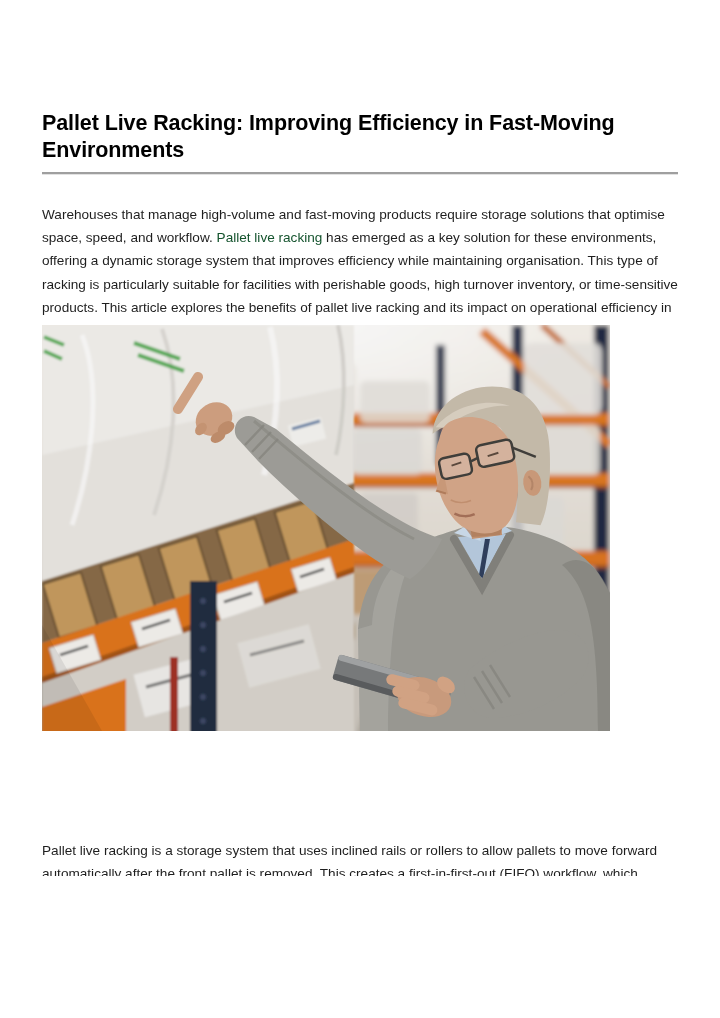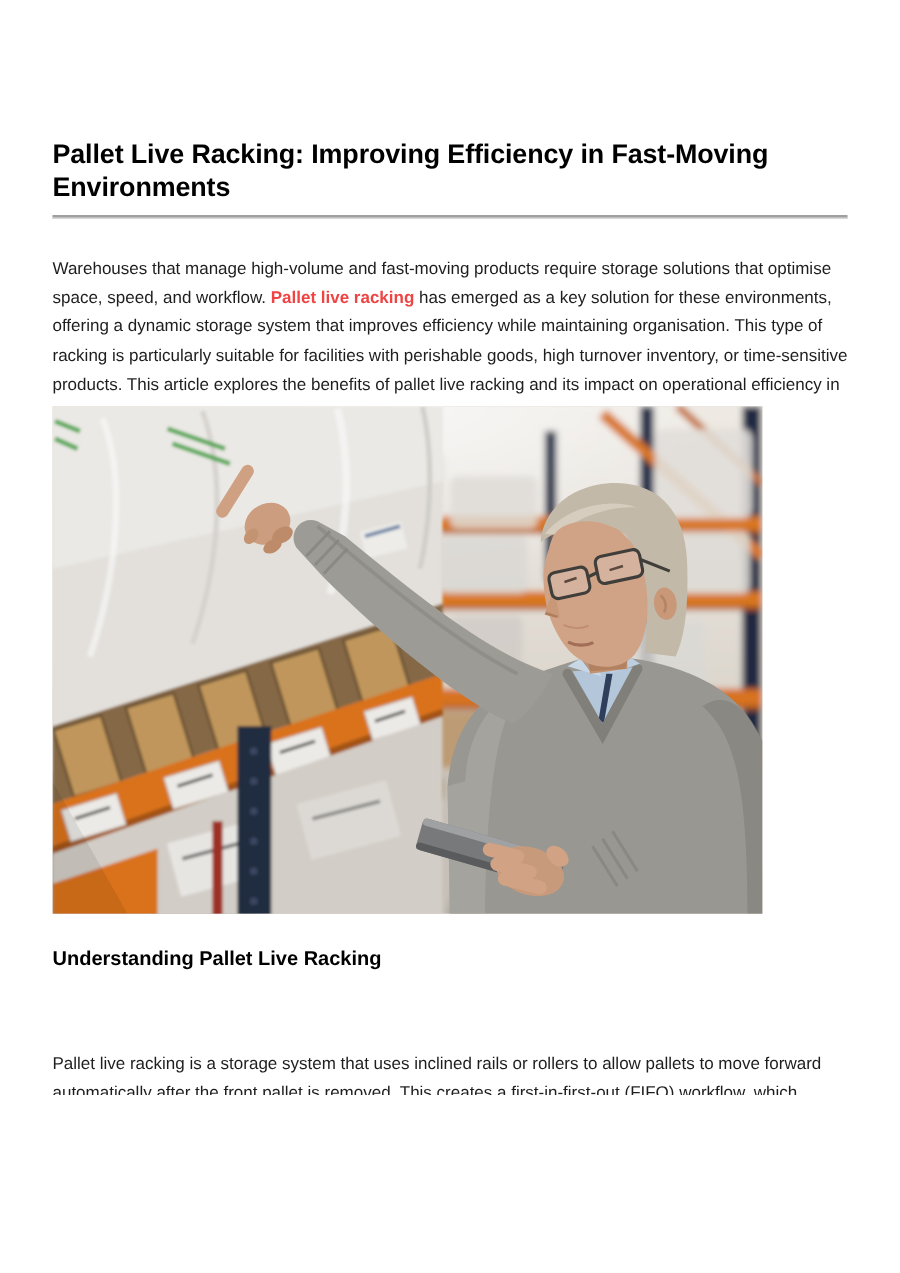--- a/index.html
+++ b/index.html
@@ -16,21 +16,21 @@
   .divider{
     left:42px;top:172px;width:636px;height:2px;background:#9f9f9f;
     border-bottom:1px solid #e2e2e2;
   }
   .para{
     left:42px;width:638px;
     font-size:13.6px;line-height:23.4px;color:#1e1e1e;
   }
   .intro{top:189px;}
   .body2{top:811px;margin-top:28px;}
-  .inline-link{color:#ef4444;font-weight:bold;text-decoration:none;cursor:pointer;}
+  .inline-link{color:#14532d;font-weight:normal;text-decoration:none;cursor:pointer;}
   .h2{left:42px;top:745px;font-size:16px;font-weight:bold;color:#000;line-height:20px;}
   .h3{left:42px;top:778px;font-size:17px;font-weight:bold;color:#000;line-height:21px;}
   .h4{left:42px;top:912px;font-size:16px;font-weight:bold;color:#000;line-height:20px;}
   .figure{
     left:42px;top:325px;width:568px;height:406px;overflow:hidden;background:#ddd8d1;
   }
   .figure svg{display:block;}
   .pageno{
     top:986px;right:49px;font-size:9px;color:#3c3c3c;
   }
@@ -246,21 +246,20 @@
           <rect x="356" y="376" width="40" height="11" rx="5.5" transform="rotate(14 376 381)"></rect>
         </g>
         <ellipse cx="404" cy="360" rx="10" ry="7" fill="#d8a888" transform="rotate(40 404 360)"></ellipse>
       </g>
 
       <rect x="-4" y="-4" width="576" height="414" fill="#000000" opacity="0.03"></rect>
       <polygon points="0,406 0,300 60,406" fill="#000000" opacity="0.08"></polygon>
     </svg>
   </div>
 
-  <h2 class="abs h2">Understanding Pallet Live Racking</h2>
 
 
   <p class="abs para body2">Pallet live racking is a storage system that uses inclined rails or rollers to allow pallets to move forward automatically after the front pallet is removed. This creates a first-in-first-out (FIFO) workflow, which ensures that older stock is used before newer stock. The system is designed to increase storage density and streamline warehouse operations.</p>
 
   <h3 class="abs h4">Key Components</h3>
 
   <div class="abs pageno">1/4</div>
 
 </div>
 

